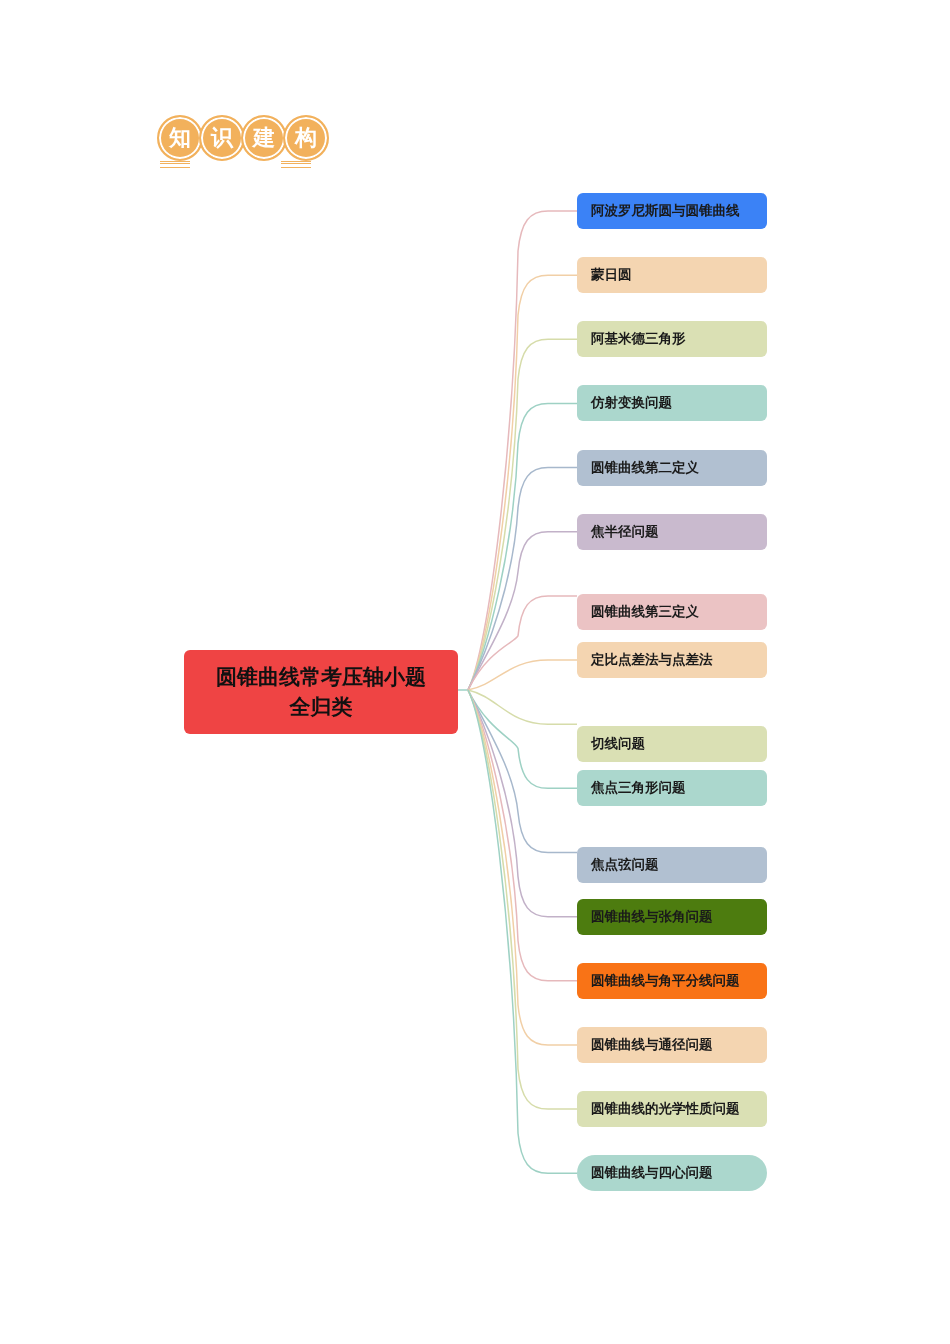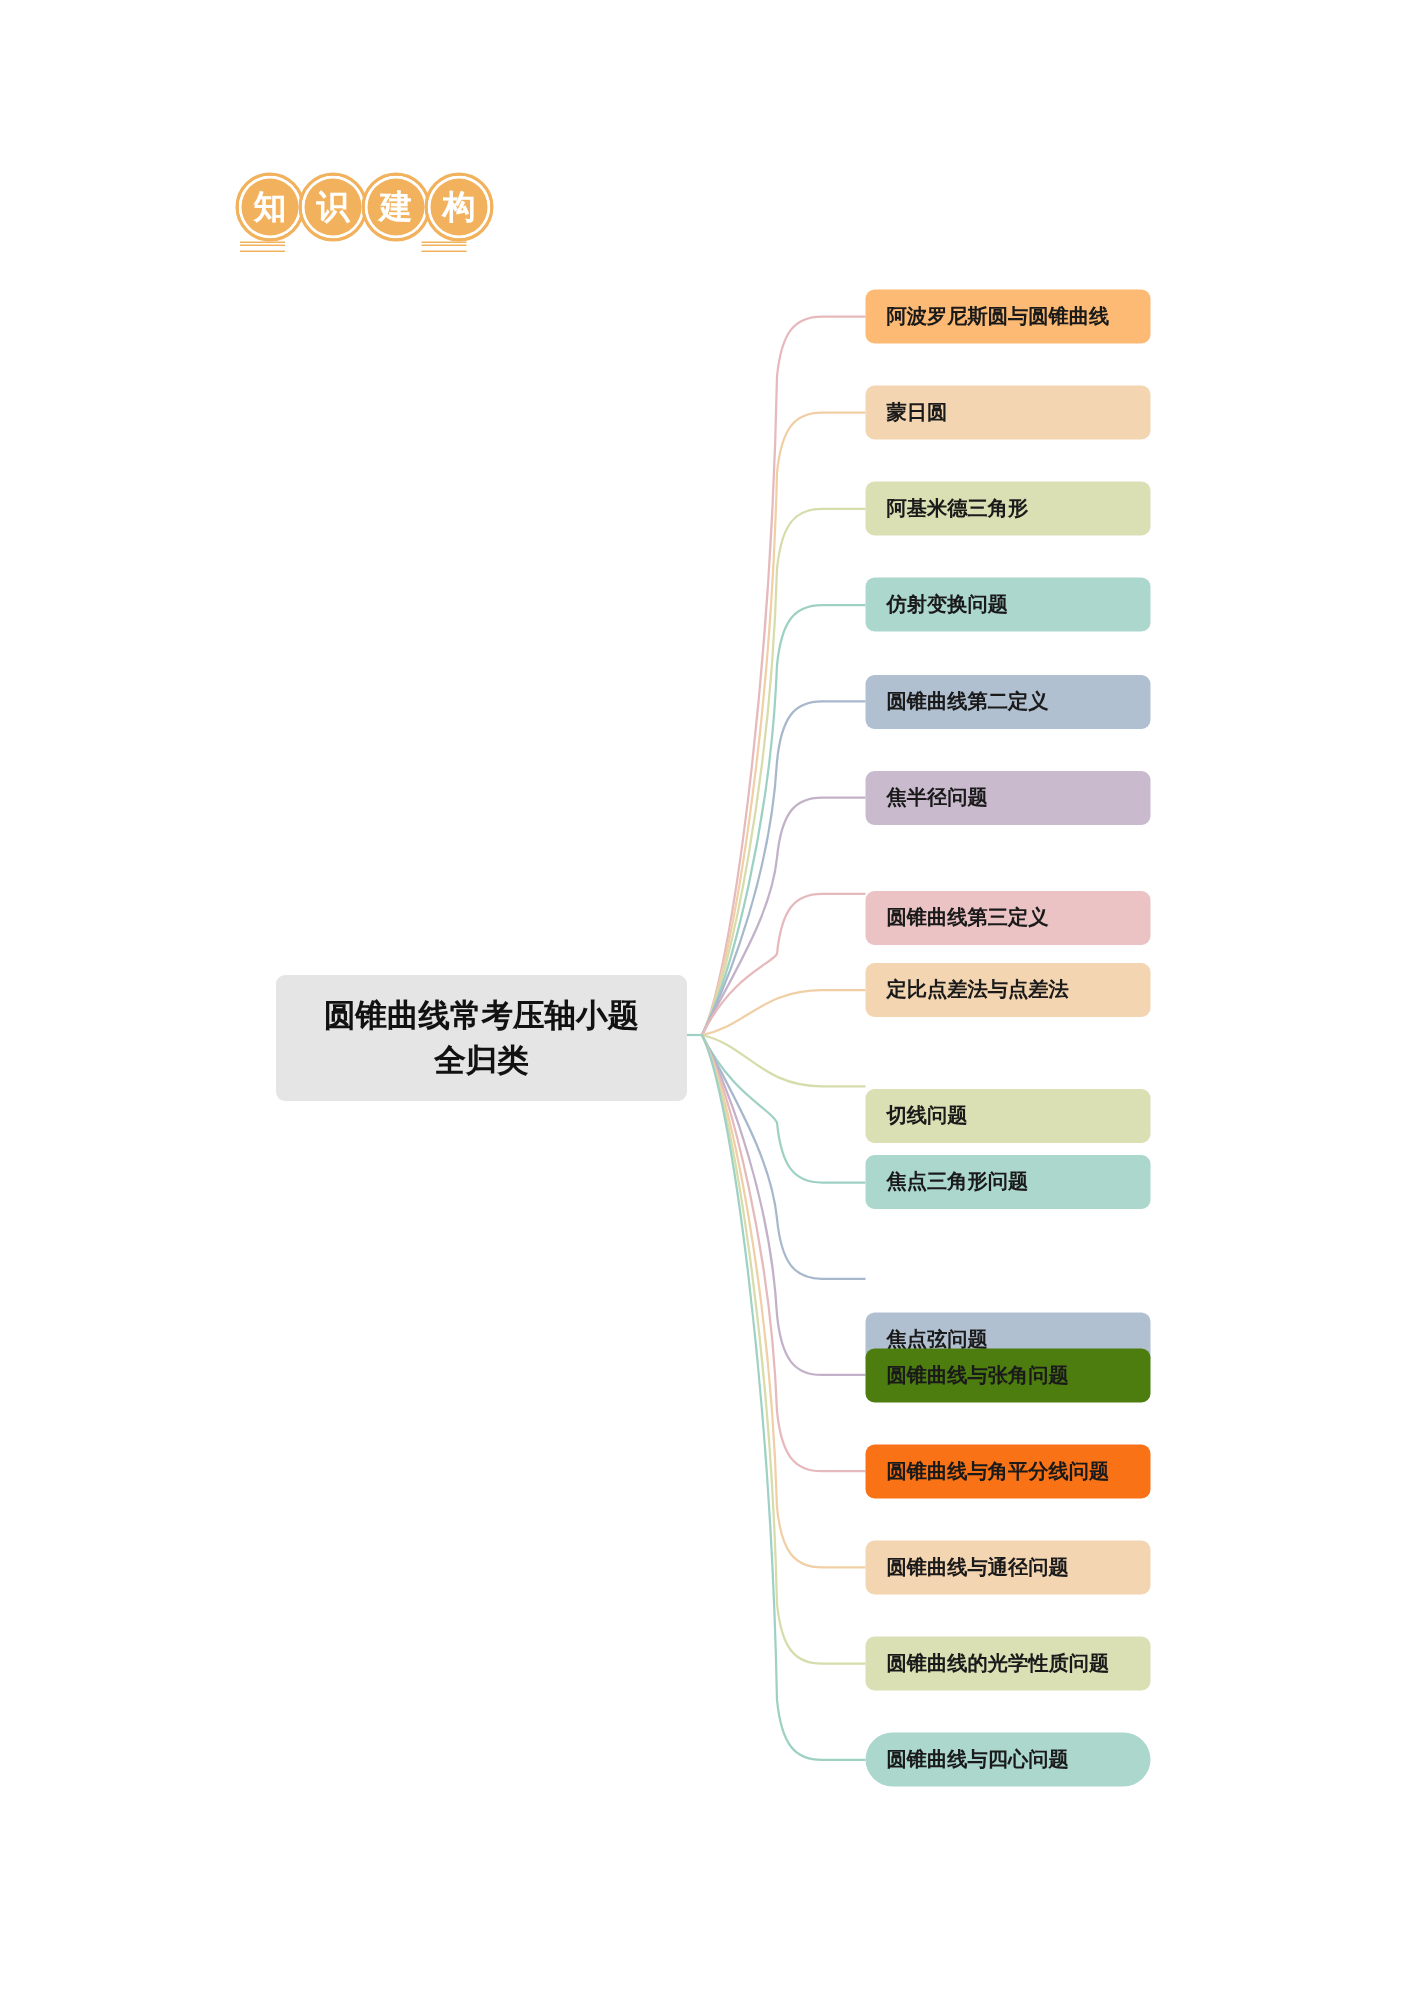--- a/index.html
+++ b/index.html
@@ -61,21 +61,21 @@
       width: 950px;
       height: 1344px;
       pointer-events: none;
     }
     .root {
       position: absolute;
       left: 184px;
       top: 650px;
       width: 274px;
       height: 84px;
-      background: #e5e5e5;
+      background: #ef4444;
       border-radius: 6px;
       display: flex;
       align-items: center;
       justify-content: center;
       text-align: center;
       color: #111111;
       font-weight: bold;
       font-size: 21px;
       line-height: 30px;
       box-sizing: border-box;
@@ -130,21 +130,21 @@
   </svg>
 
 <div class="root">
   <div>
     <div>圆锥曲线常考压轴小题</div>
     <div>全归类</div>
   </div>
 </div>
 
 <div id="nodes">
-  <div class="node" style="top: 193px; background: #fdba74;">
+  <div class="node" style="top: 193px; background: #3b82f6;">
       <span>阿波罗尼斯圆与圆锥曲线</span>
     </div>
   <div class="node" style="top: 257.15px; background: rgb(244, 213, 177);">
       <span>蒙日圆</span>
     </div>
   <div class="node" style="top: 321.3px; background: rgb(218, 224, 180);">
       <span>阿基米德三角形</span>
     </div>
   <div class="node" style="top: 385.45px; background: rgb(171, 215, 205);">
       <span>仿射变换问题</span>
@@ -160,21 +160,21 @@
     </div>
   <div class="node" style="top: 642.05px; background: rgb(244, 213, 177);">
       <span>定比点差法与点差法</span>
     </div>
   <div class="node" style="top: 726px; background: rgb(218, 224, 180);">
       <span>切线问题</span>
     </div>
   <div class="node" style="top: 770.35px; background: rgb(171, 215, 205);">
       <span>焦点三角形问题</span>
     </div>
-  <div class="node" style="top: 875px; background: rgb(177, 192, 209);">
+  <div class="node" style="top: 847px; background: rgb(177, 192, 209);">
       <span>焦点弦问题</span>
     </div>
   <div class="node" style="top: 898.65px; background: #4d7c0f; font-family: Liberation Mono, monospace;">
       <span>圆锥曲线与张角问题</span>
     </div>
   <div class="node" style="top: 962.8px; background: #f97316;">
       <span>圆锥曲线与角平分线问题</span>
     </div>
   <div class="node" style="top: 1026.95px; background: rgb(244, 213, 177);">
       <span>圆锥曲线与通径问题</span>

